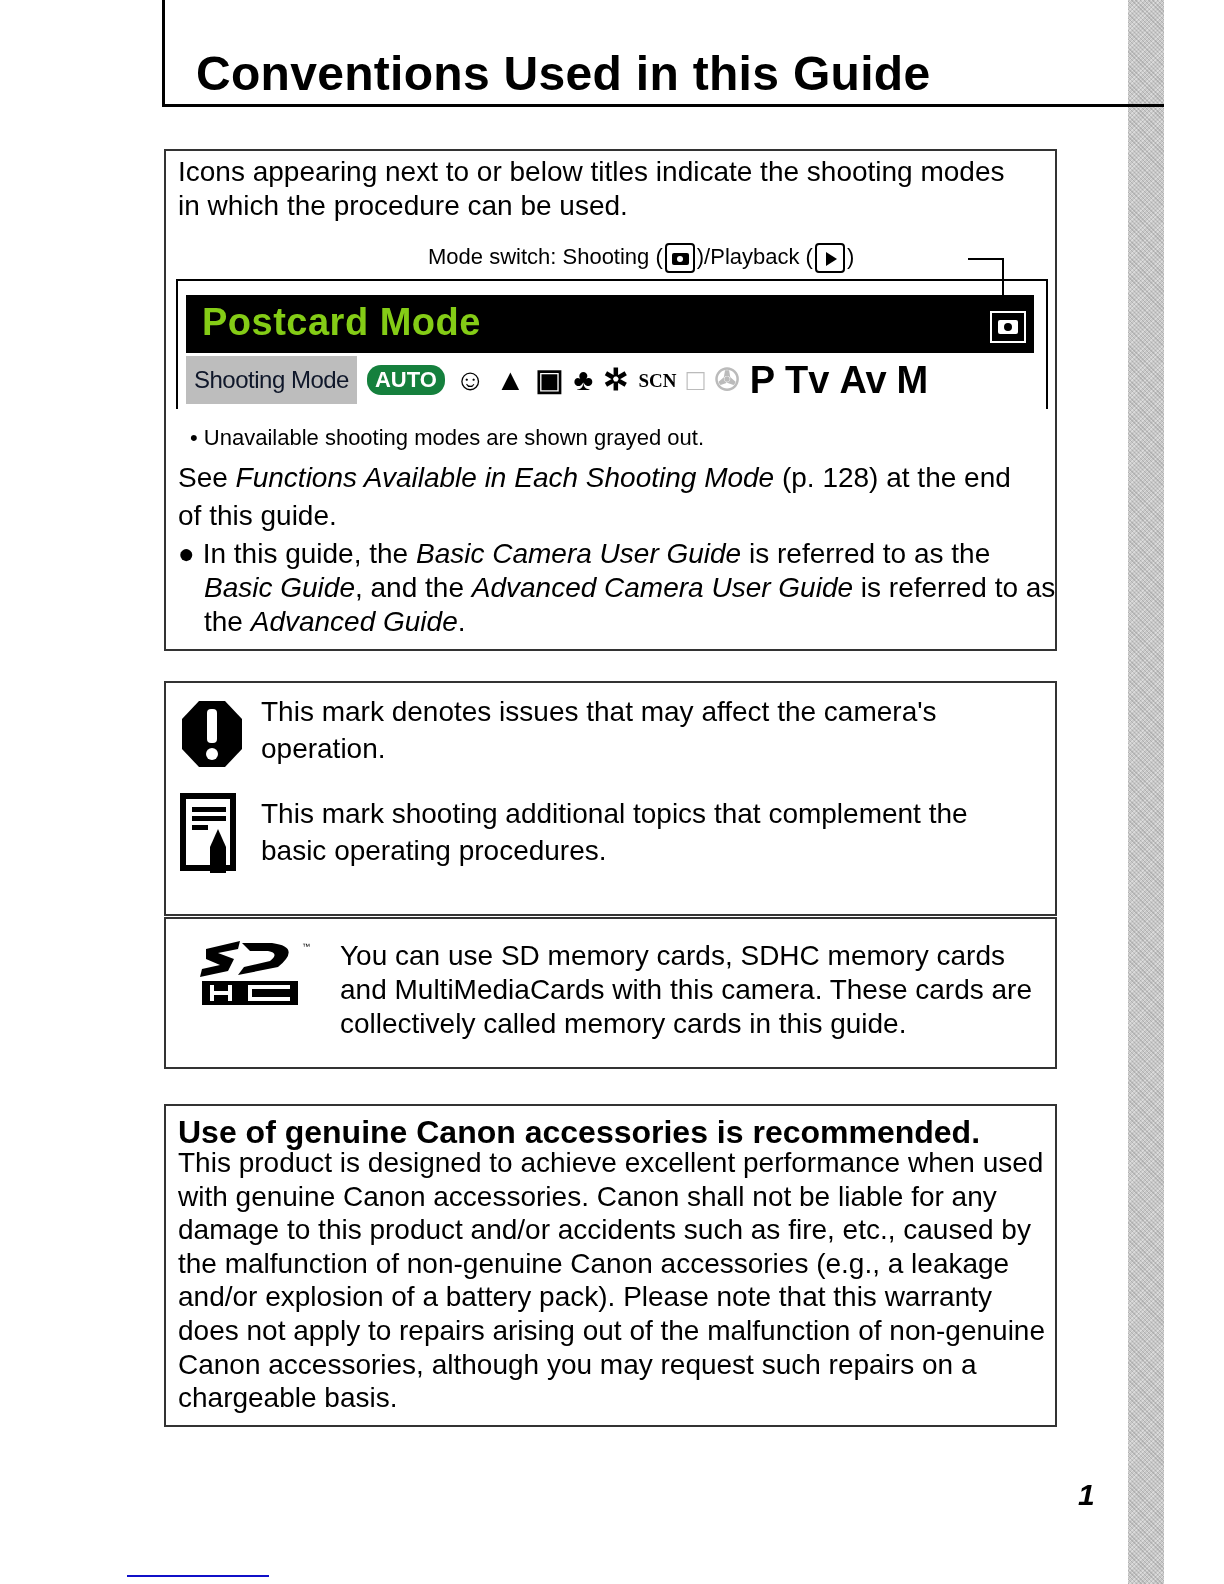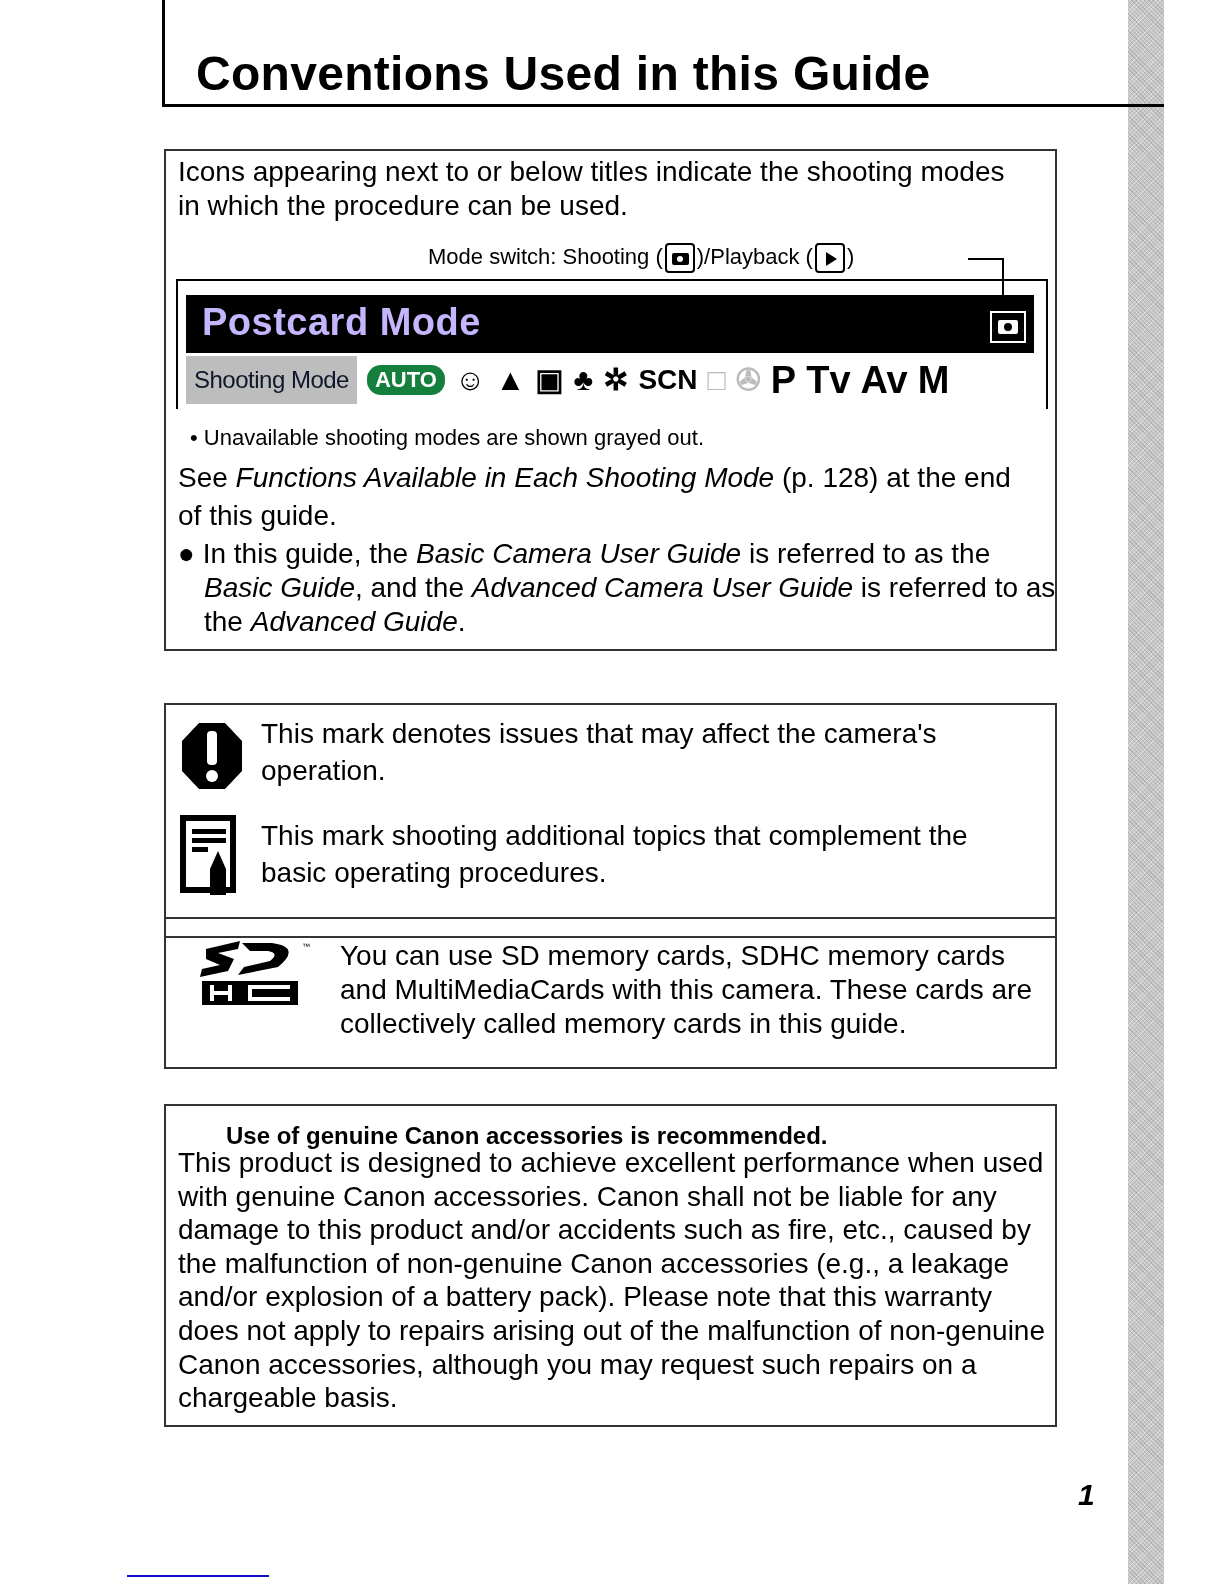--- a/index.html
+++ b/index.html
@@ -18,39 +18,39 @@
   .ibox { display:inline-block; width:30px; height:30px; border:2px solid #000; border-radius:4px;
           vertical-align:middle; margin:0 2px; position:relative; box-sizing:border-box; }
   .ibox.cam::before { content:""; position:absolute; left:5px; top:8px; width:17px; height:12px; background:#000; border-radius:2px; }
   .ibox.cam::after { content:""; position:absolute; left:10px; top:11px; width:6px; height:6px; background:#fff; border-radius:50%; }
   .ibox.play::before { content:""; position:absolute; left:9px; top:7px; border-left:11px solid #000; border-top:7px solid transparent; border-bottom:7px solid transparent; }
   .connector-h { position:absolute; left:802px; top:107px; width:36px; height:2px; background:#000; }
   .connector-v { position:absolute; left:836px; top:107px; width:2px; height:52px; background:#000; }
   .sample-frame { position:absolute; left:10px; top:128px; width:872px; height:130px;
     border-top:2px solid #000; border-left:2px solid #000; border-right:2px solid #000; box-sizing:border-box; }
   .sample-header { position:absolute; left:20px; top:144px; width:848px; height:58px; background:#000; }
-  .sample-title { position:absolute; left:16px; top:6px; color:#c4b5fd; font-size:38px; font-weight:bold; letter-spacing:0.5px; }
+  .sample-title { position:absolute; left:16px; top:6px; color:#84cc16; font-size:38px; font-weight:bold; letter-spacing:0.5px; }
   .sample-cam { position:absolute; right:8px; top:16px; width:36px; height:32px; border:2px solid #fff; background:#000; box-sizing:border-box; }
   .sample-cam::before { content:""; position:absolute; left:6px; top:7px; width:20px; height:14px; background:#fff; border-radius:2px; }
   .sample-cam::after { content:""; position:absolute; left:12px; top:10px; width:8px; height:8px; background:#000; border-radius:50%; }
   .mode-row { position:absolute; left:20px; top:202px; width:848px; height:54px; display:flex; align-items:center; gap:10px; }
   .mode-label { background:#bdbdbd; font-size:24px; padding:10px 8px; letter-spacing:-0.5px; color:#0f172a; }
   .mode-auto { background:#15803d; color:#fff; font-weight:bold; font-size:22px; padding:2px 8px; border-radius:14px; }
   .mode-glyph { font-size:30px; font-weight:bold; line-height:1; }
   .mode-glyph.gray { color:#bbb; }
   .mode-letter { font-size:38px; font-weight:bold; }
   .unavail { position:absolute; left:24px; top:274px; font-size:22px; }
   .see-line { position:absolute; left:12px; top:308px; font-size:28px; font-weight:normal; line-height:38px; width:860px; }
   .bullet-para { position:absolute; left:12px; top:386px; font-size:28px; line-height:34px; width:860px; padding-left:26px; text-indent:-26px; }
   .note-text { position:absolute; left:95px; font-size:28px; line-height:37px; width:760px; }
   .caution-icon { position:absolute; left:14px; width:64px; height:70px; }
   .memo-icon { position:absolute; left:14px; width:64px; height:82px; }
   .sd-icon { position:absolute; left:32px; top:18px; width:112px; height:70px; }
   .sd-text { position:absolute; left:174px; top:20px; font-size:28px; line-height:34px; width:700px; }
-  .acc-head { position:absolute; left:12px; top:16px; font-size:24px; font-weight:bold;margin-left:48px; }
+  .acc-head { position:absolute; left:12px; top:8px; font-size:32px; font-weight:bold; }
   .acc-body { position:absolute; left:12px; top:40px; font-size:28px; line-height:33.6px; width:870px; }
   .page-num { position:absolute; left:1078px; top:1478px; font-size:30px; font-weight:bold; font-style:italic; }
   .link-line { position:absolute; left:127px; top:1575px; width:142px; height:2px; background:#1010c8; }
 </style>
 </head>
 <body>
 
 <div class="side-tab"></div>
 
 <div class="title-bar"></div>
@@ -72,37 +72,37 @@
   </div>
 
   <div class="mode-row">
     <span class="mode-label">Shooting Mode</span>
     <span class="mode-auto">AUTO</span>
     <span class="mode-glyph">☺</span>
     <span class="mode-glyph">▲</span>
     <span class="mode-glyph">▣</span>
     <span class="mode-glyph">♣</span>
     <span class="mode-glyph">✲</span>
-    <span class="mode-glyph" style="font-size:28px;">SCN</span>
+    <span class="mode-glyph" style="font-size:19px;font-family:Liberation Serif, serif;">SCN</span>
     <span class="mode-glyph gray">□</span>
     <span class="mode-glyph gray">✇</span>
     <span class="mode-letter">P</span>
     <span class="mode-letter">Tv</span>
     <span class="mode-letter">Av</span>
     <span class="mode-letter">M</span>
   </div>
 
   <div class="unavail">• Unavailable shooting modes are shown grayed out.</div>
 
   <div class="see-line"><span>See </span><i>Functions Available in Each Shooting Mode</i><span> (p. 128) at the end of this guide.</span></div>
 
   <div class="bullet-para"><span>●</span> <span>In this guide, the </span><i>Basic Camera User Guide</i><span> is referred to as the </span><i>Basic Guide</i><span>, and the </span><i>Advanced Camera User Guide</i><span> is referred to as the </span><i>Advanced Guide</i><span>.</span></div>
 </div>
 
-<div class="box" style="top:703px;height:235px;padding-left:16px;">
+<div class="box" style="top:681px;height:235px;padding-left:16px;">
   <svg class="caution-icon" style="top:16px;" viewBox="0 0 64 70">
     <polygon points="19,2 45,2 62,20 62,50 45,68 19,68 2,50 2,20" fill="#000"></polygon>
     <rect x="27" y="10" width="10" height="34" rx="4" fill="#fff"></rect>
     <circle cx="32" cy="55" r="6" fill="#fff"></circle>
   </svg>
   <div class="note-text" style="top:10px;">This mark denotes issues that may affect the camera's operation.</div>
 
   <svg class="memo-icon" style="top:110px;" viewBox="0 0 64 82">
     <rect x="3" y="3" width="50" height="72" fill="#fff" stroke="#000" stroke-width="6"></rect>
     <rect x="12" y="14" width="34" height="5" fill="#000"></rect>

